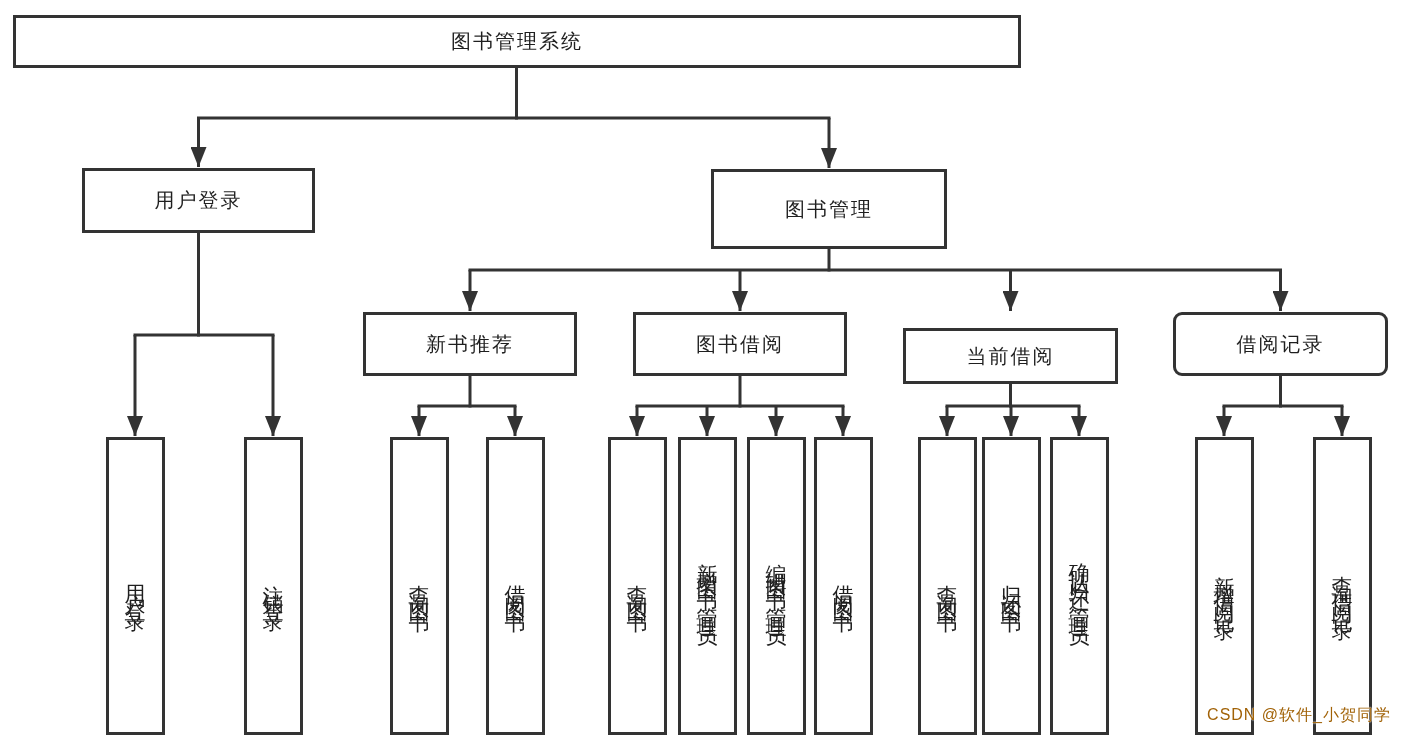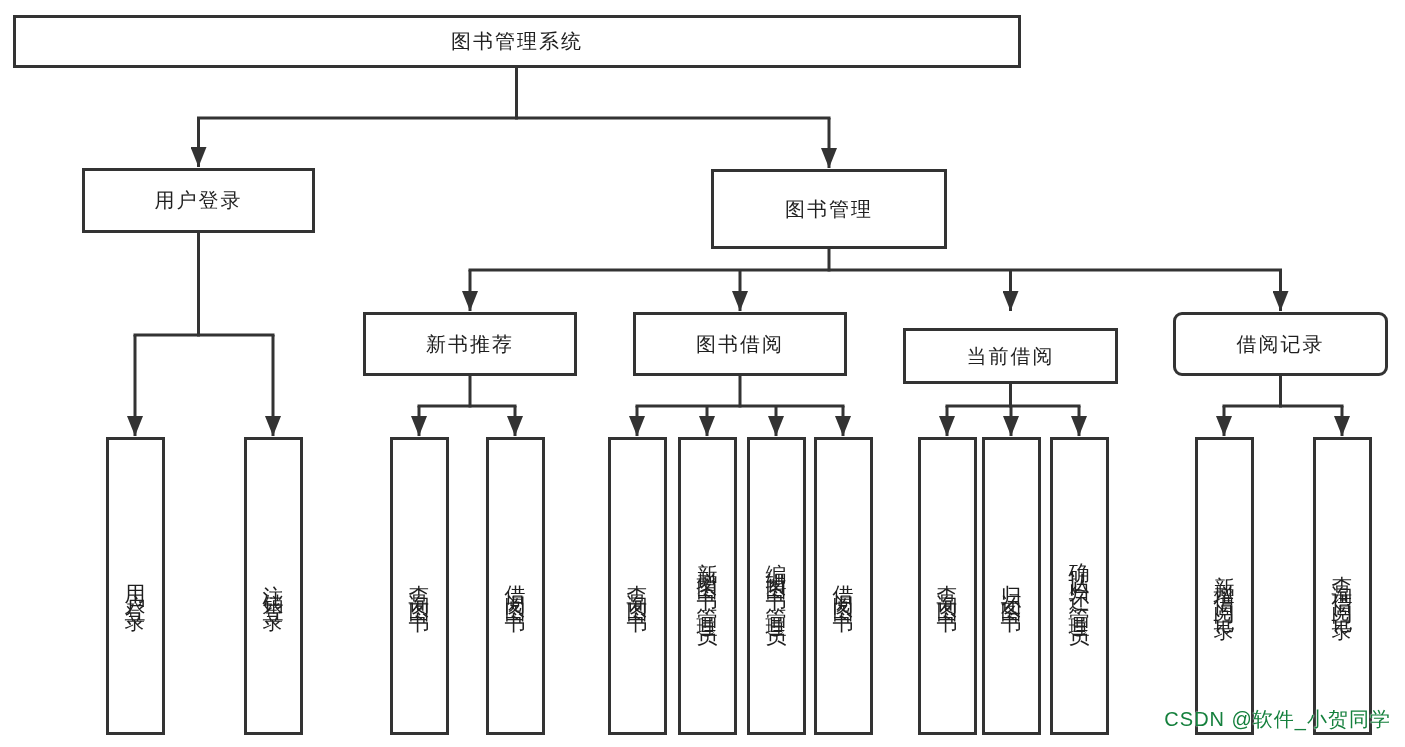--- a/index.html
+++ b/index.html
@@ -45,23 +45,23 @@
   .vnode .vlabel {
     writing-mode: vertical-rl;
     text-orientation: mixed;
     font-size: 21px;
     letter-spacing: 9px;
     line-height: 1;
   }
   .watermark {
     position: absolute;
     right: 14px;
-    bottom: 14px;
-    font-size: 20px;
-    color: #15803d;
+    bottom: 21px;
+    font-size: 16px;
+    color: #a16207;
     letter-spacing: 1px;
     text-shadow: 0 0 2px #ffffff, 0 0 1px #ffffff;
     white-space: nowrap;
   }
 </style>
 </head>
 <body>
 
 <div class="canvas">
 

